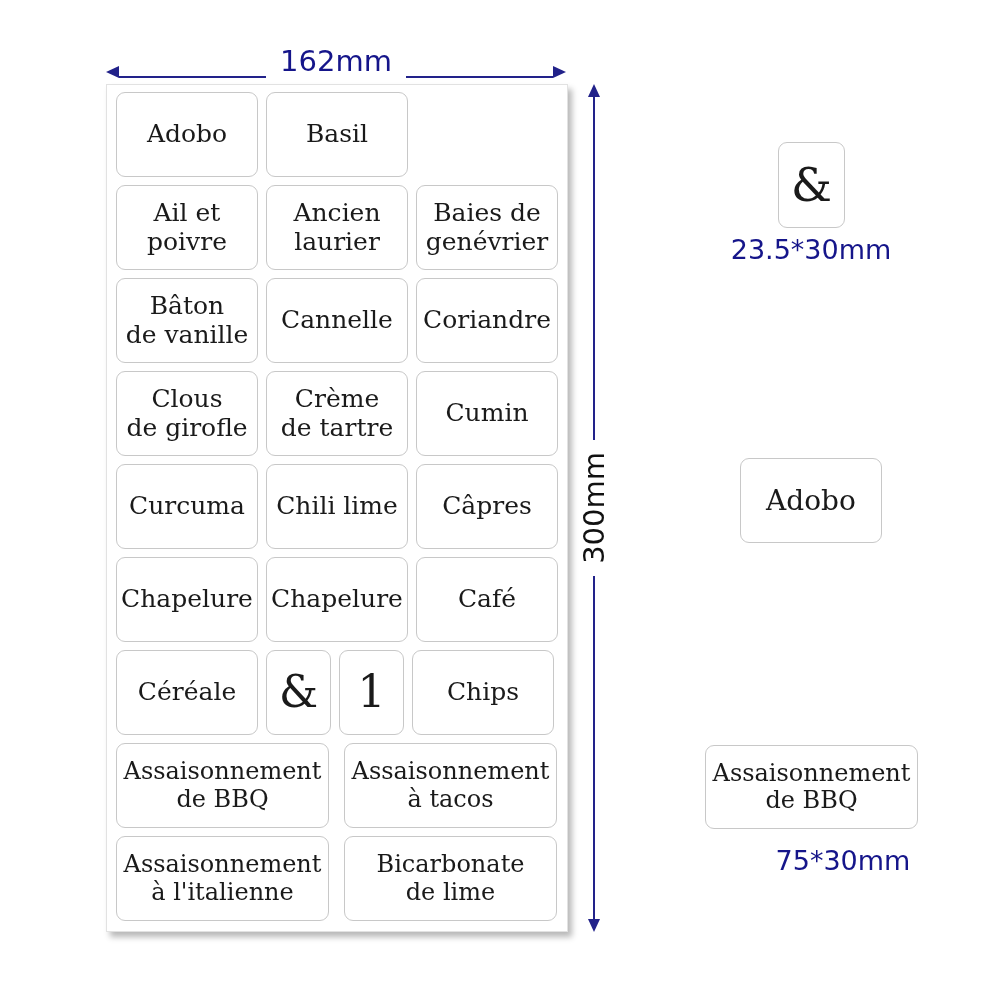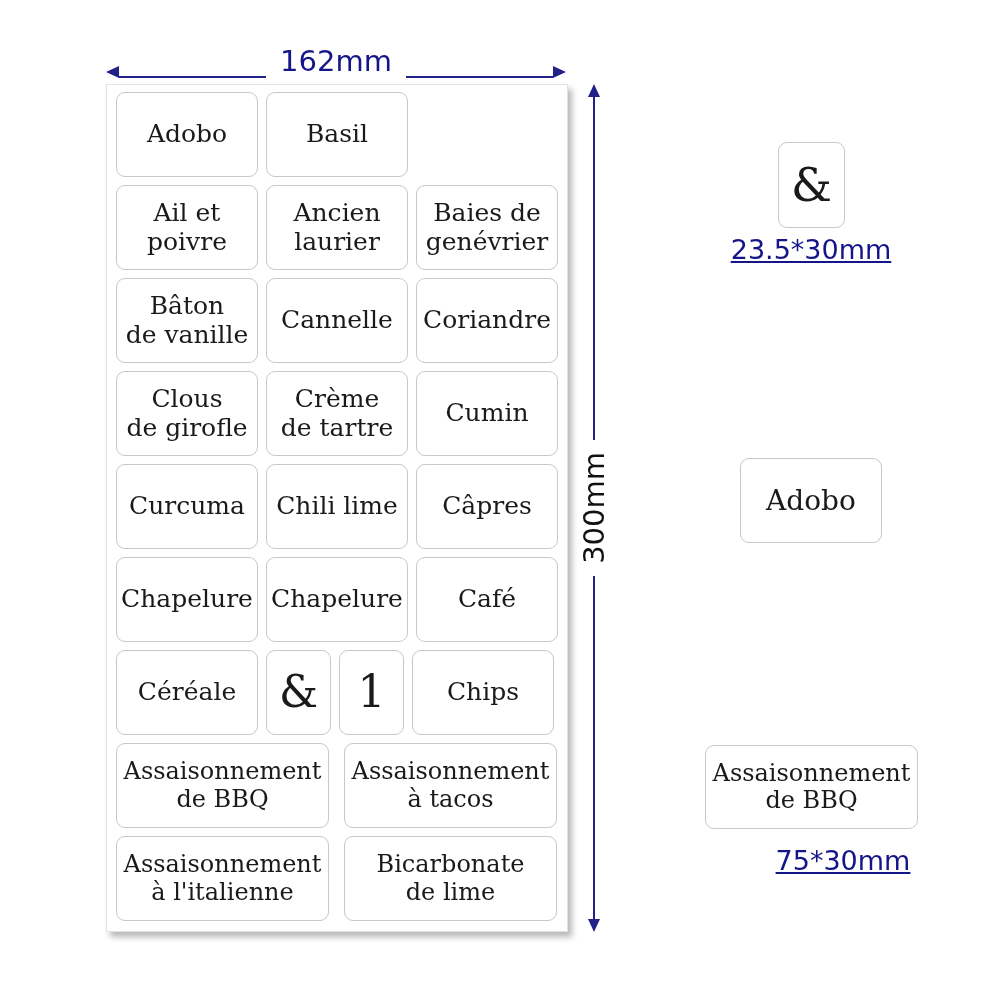--- a/index.html
+++ b/index.html
@@ -115,21 +115,20 @@
   .sample-small  { left: 778px; top: 142px; width: 67px;  height: 86px; font-size: 46px; }
   .sample-medium { left: 740px; top: 458px; width: 142px; height: 85px; font-size: 28px; }
   .sample-large  { left: 705px; top: 745px; width: 213px; height: 84px; font-size: 24px; line-height: 1.14; }
   .caption {
     position: absolute;
     width: 222px;
     text-align: center;
     font-family: "DejaVu Sans", sans-serif;
     font-size: 27px;
     color: #15158a;
-    text-decoration: underline;
   }
   .cap-small  { left: 700px; top: 234px; }
   .cap-medium { left: 700px; top: 556px; }
   .cap-large  { left: 732px; top: 845px; }
 </style>
 </head>
 <body>
 
 <div class="canvas">
 

